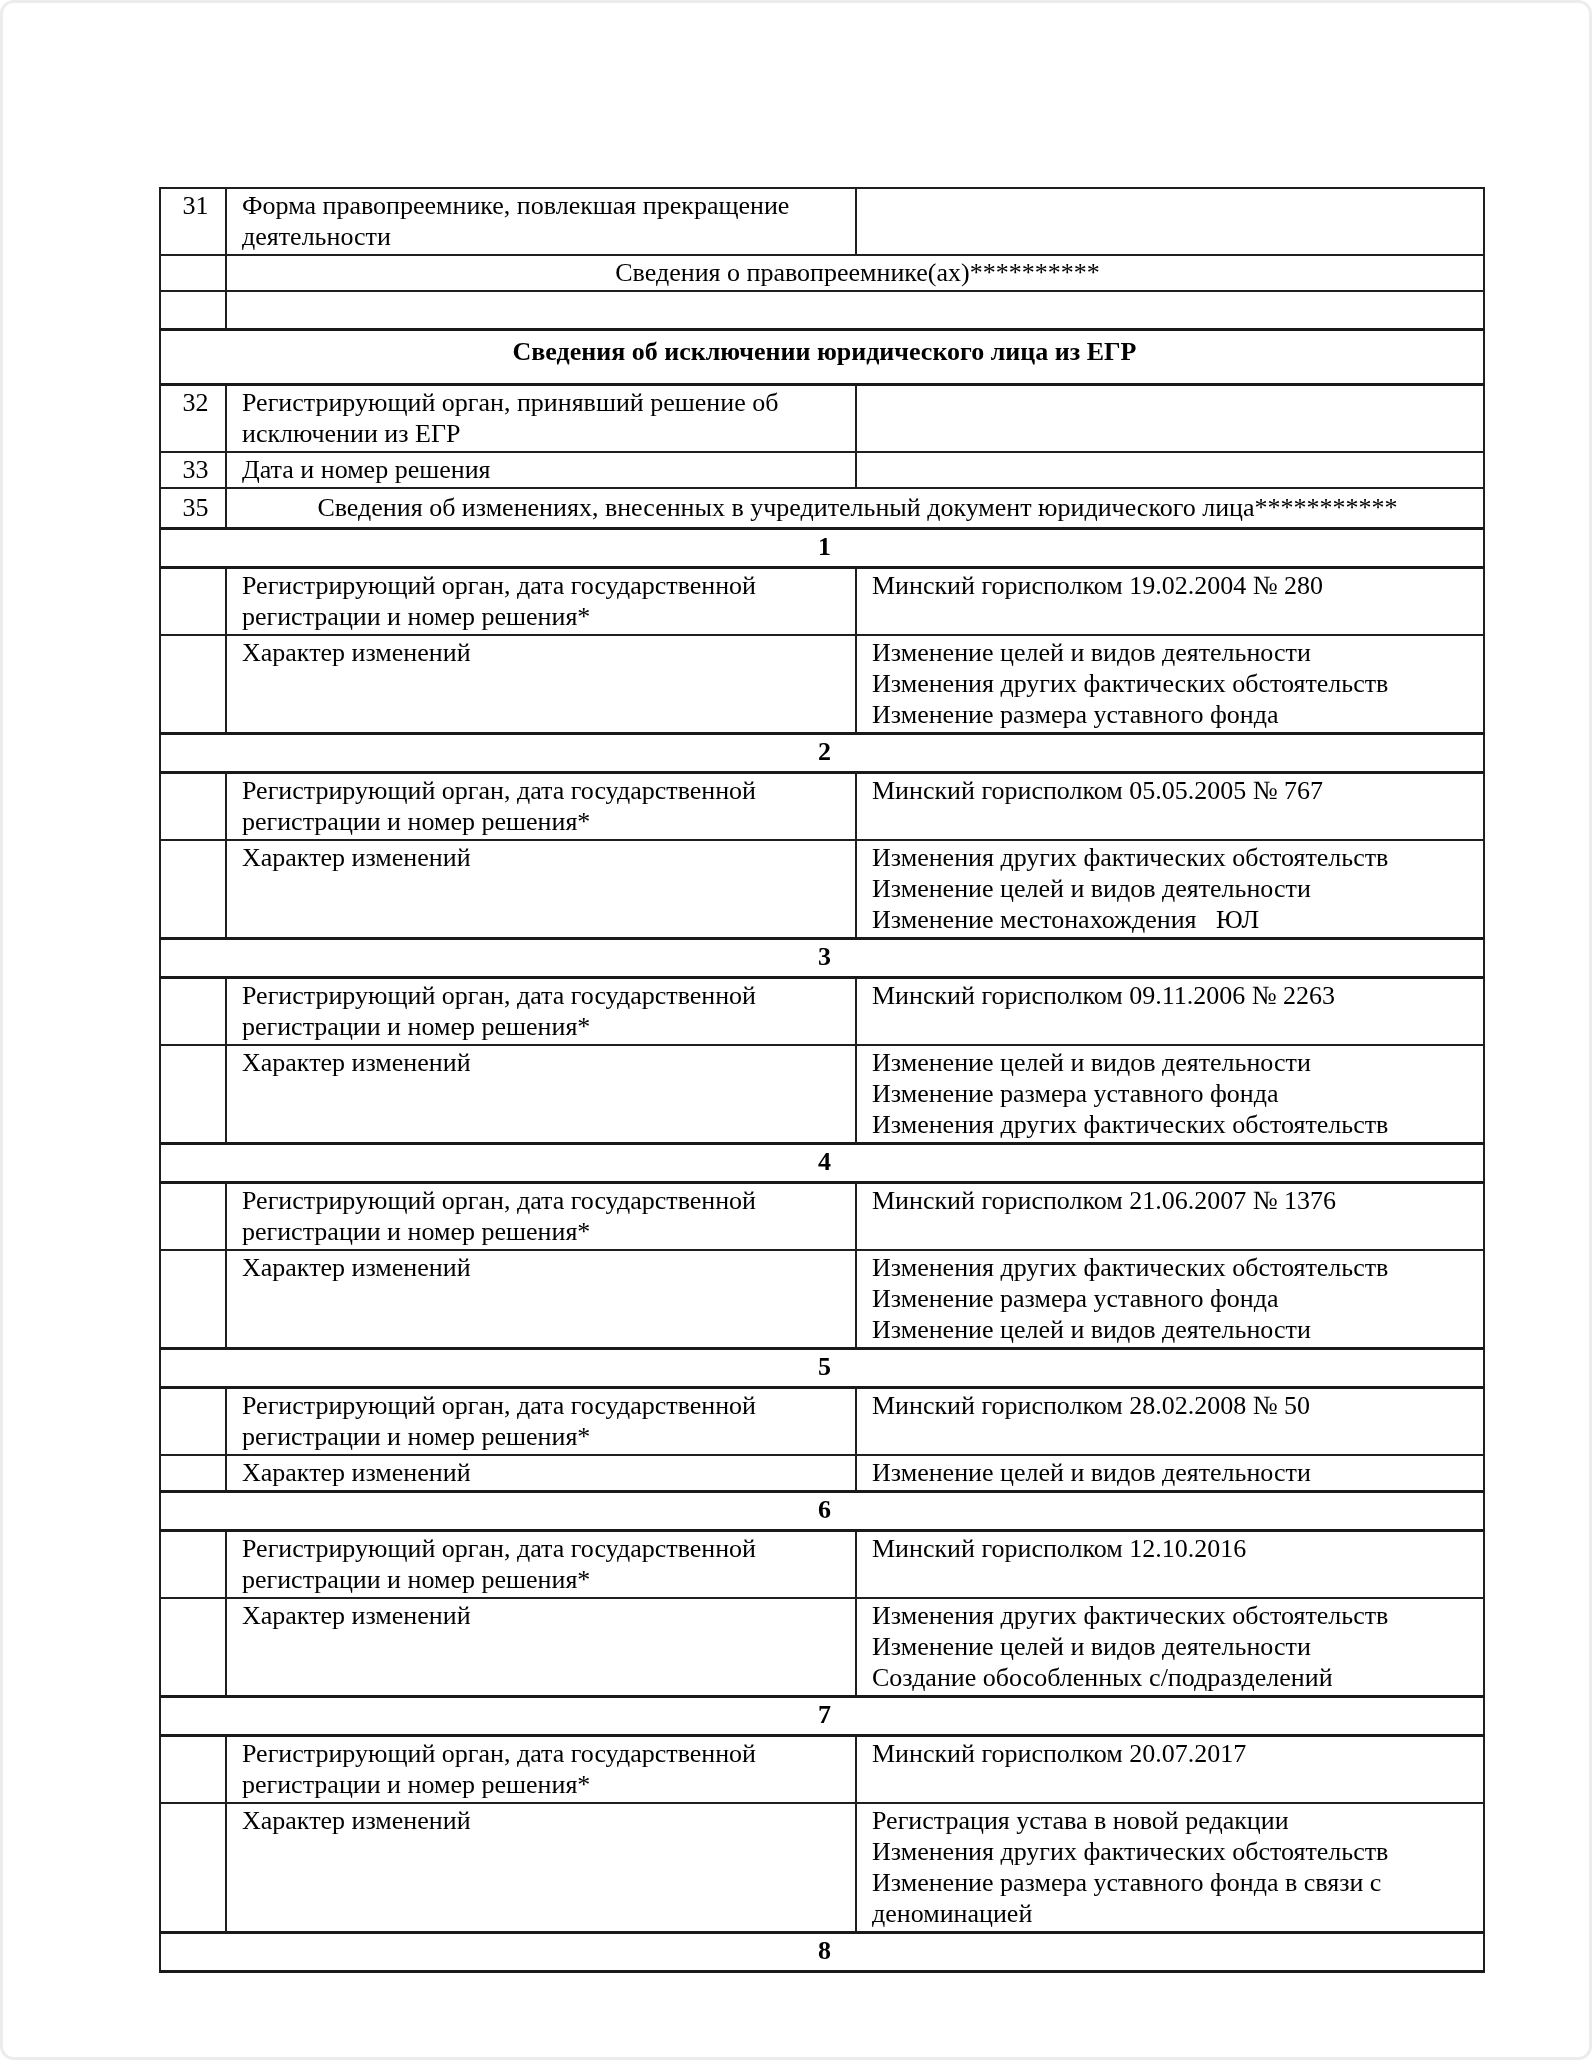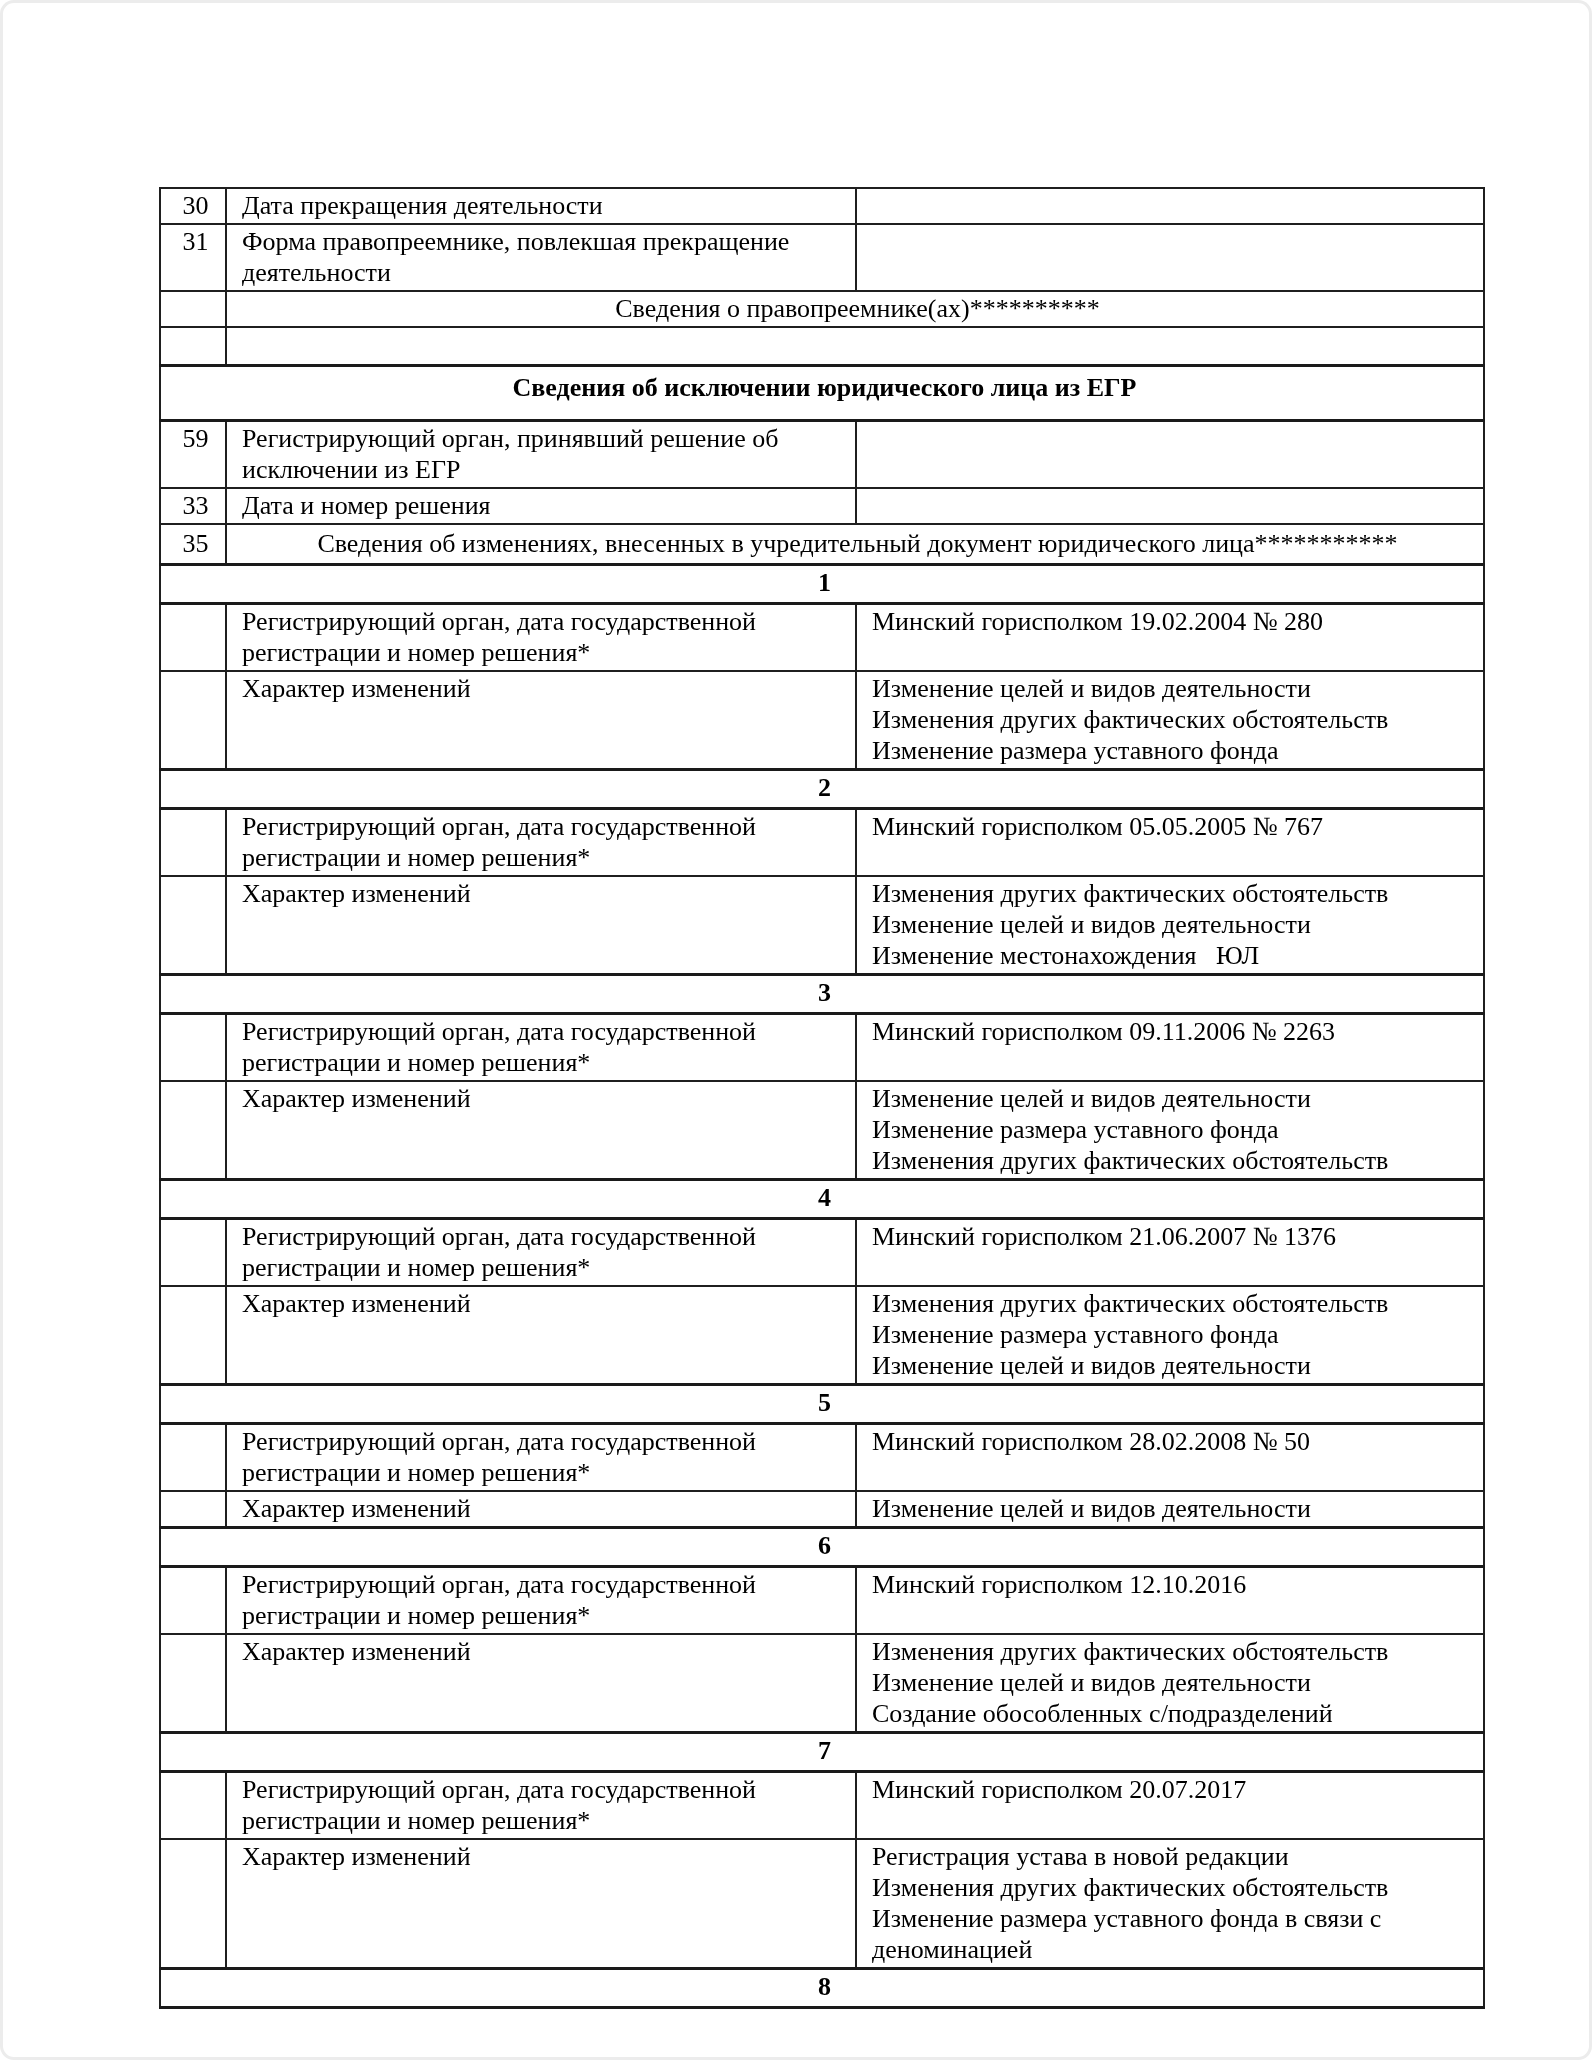--- a/index.html
+++ b/index.html
@@ -79,42 +79,37 @@
 
 <div class="page">
   <table class="doc">
     <colgroup>
       <col style="width:66px">
       <col style="width:630px">
       <col style="width:628px">
     </colgroup>
     <tbody>
         <tr>
-          <td class="num">30</td>
-          <td class="label">Дата прекращения деятельности</td>
-          <td class="value"></td>
-        </tr>
-        <tr>
           <td class="num">31</td>
           <td class="label">Форма правопреемнике, повлекшая прекращение деятельности</td>
           <td class="value"></td>
         </tr>
         <tr>
           <td class="num"></td>
           <td class="center" colspan="2">Сведения о правопреемнике(ах)**********</td>
         </tr>
         <tr class="spacer">
           <td class="num"></td>
           <td colspan="2"></td>
         </tr>
         <tr class="section">
           <td class="center" colspan="3">Сведения об исключении юридического лица из ЕГР</td>
         </tr>
         <tr>
-          <td class="num">59</td>
+          <td class="num">32</td>
           <td class="label">Регистрирующий орган, принявший решение об исключении из ЕГР</td>
           <td class="value"></td>
         </tr>
         <tr>
           <td class="num">33</td>
           <td class="label">Дата и номер решения</td>
           <td class="value"></td>
         </tr>
         <tr class="row35">
           <td class="num">35</td>

